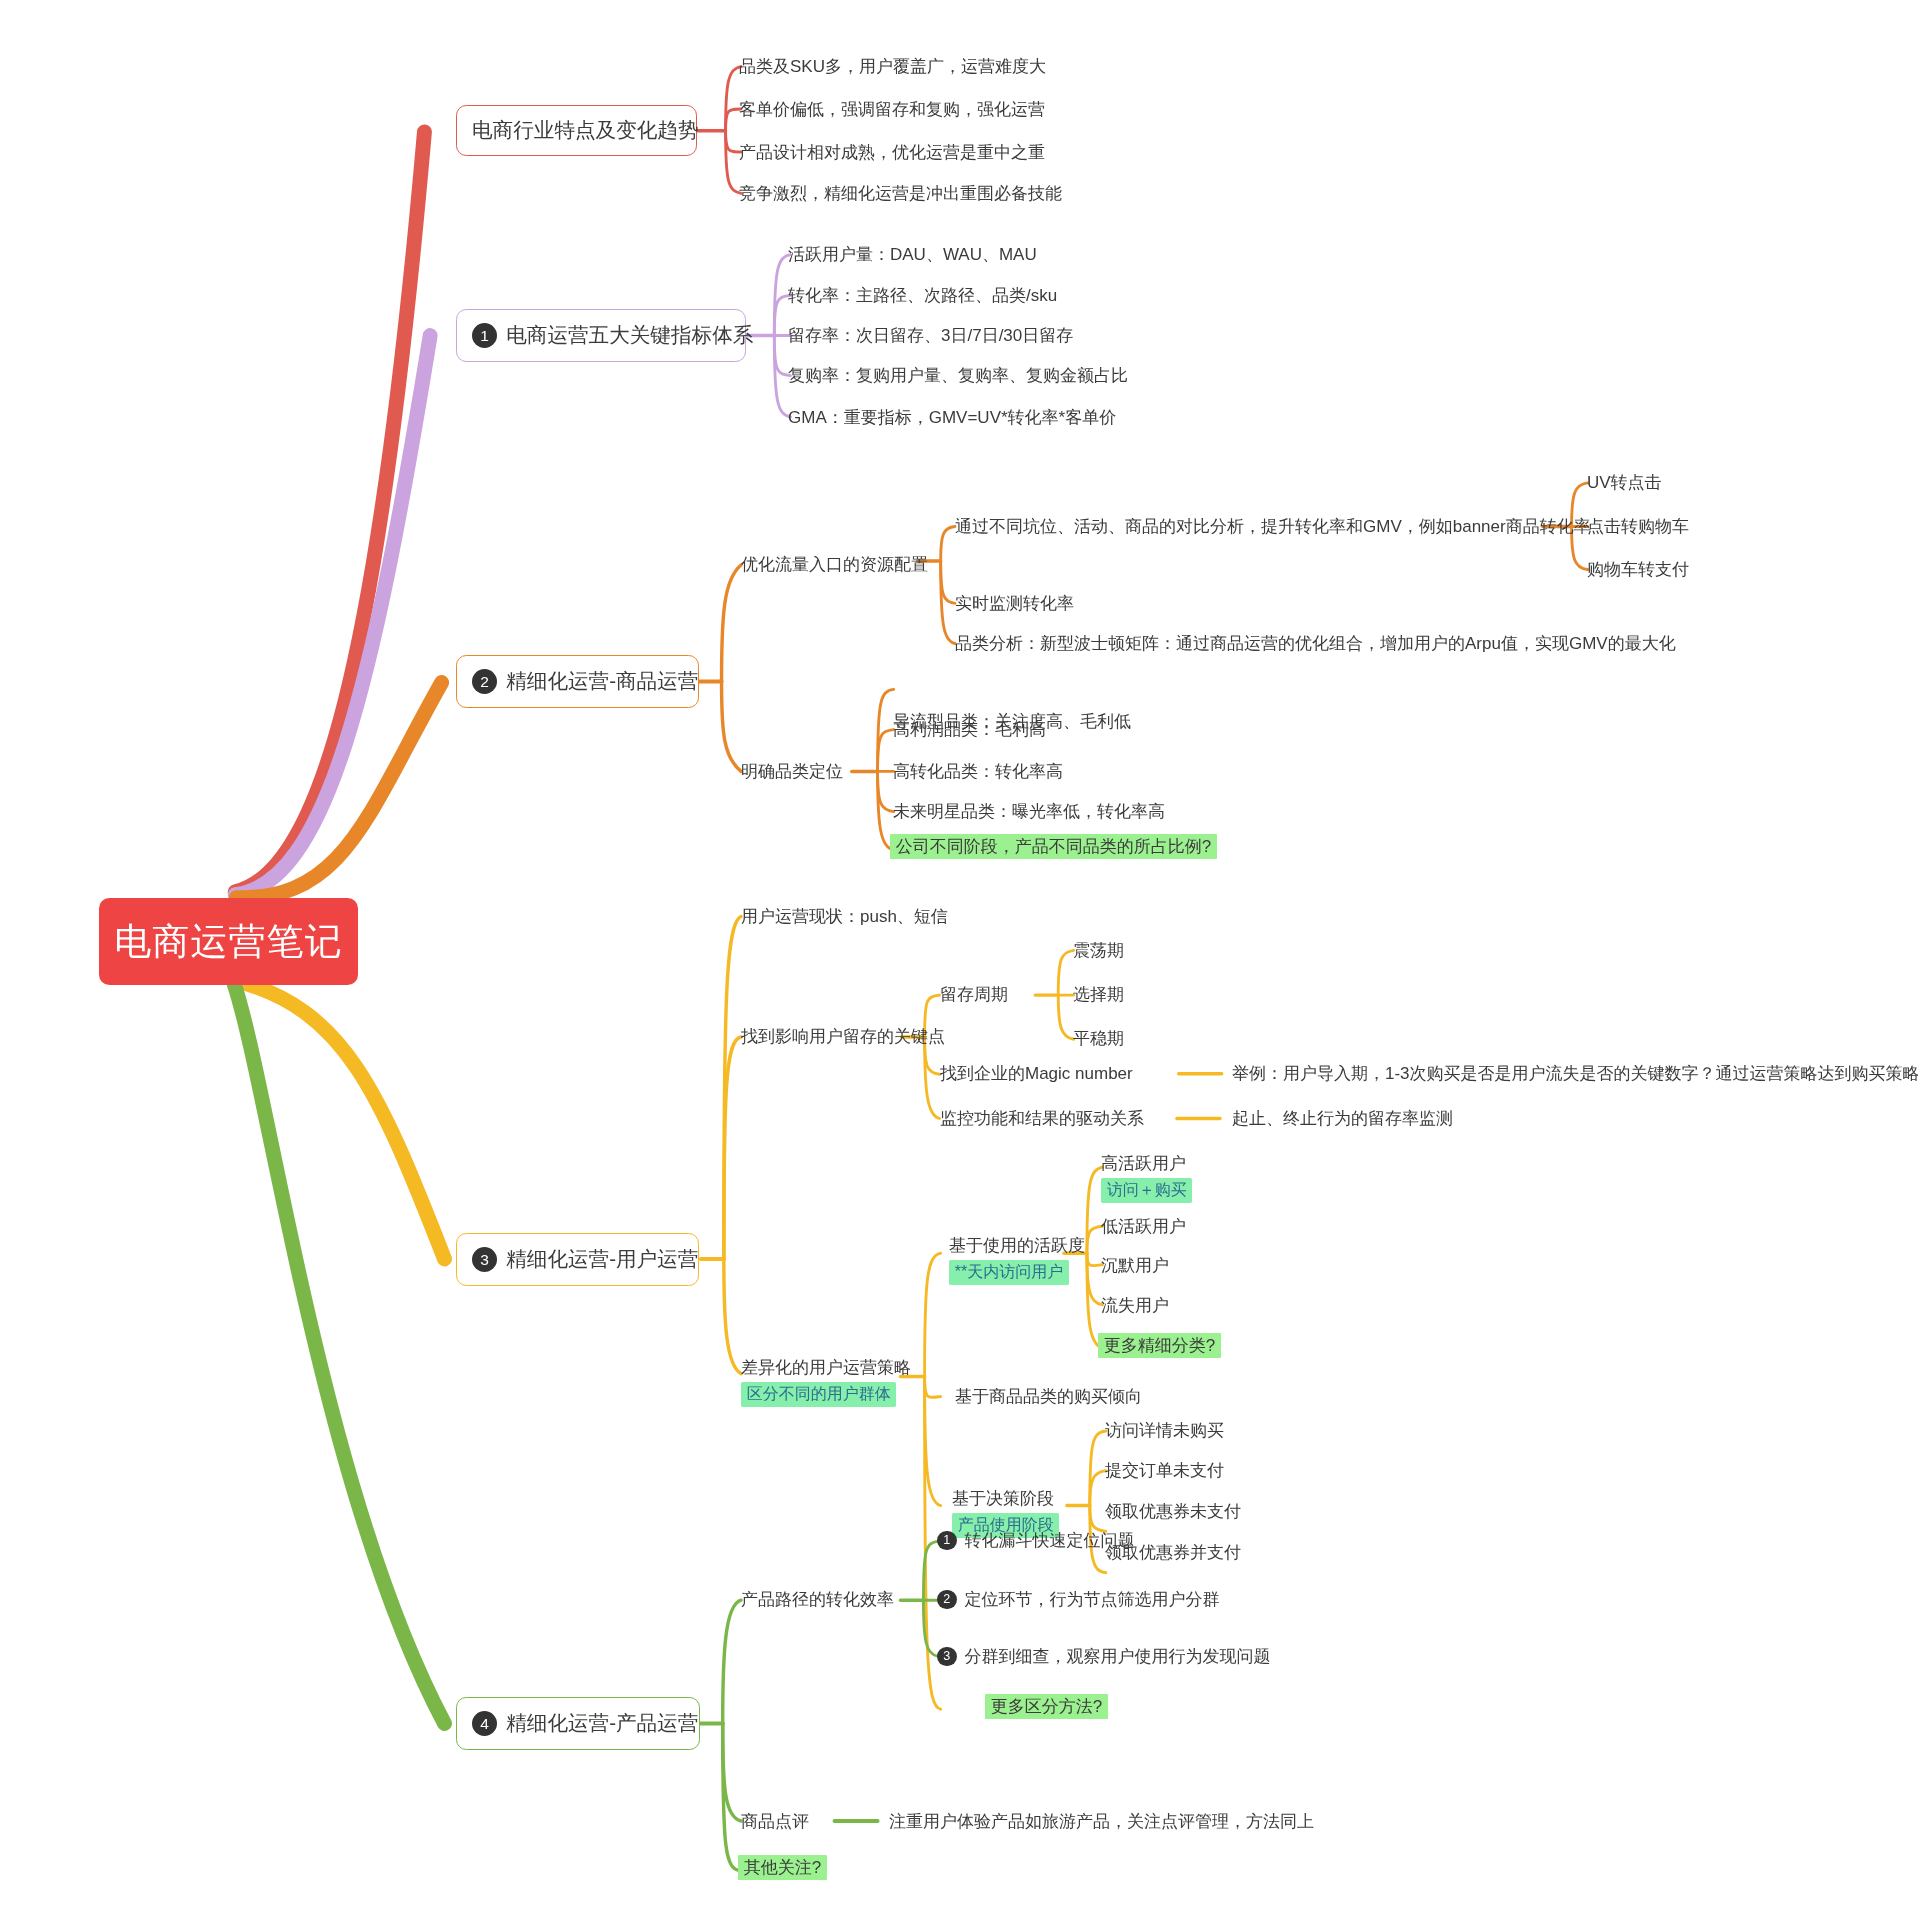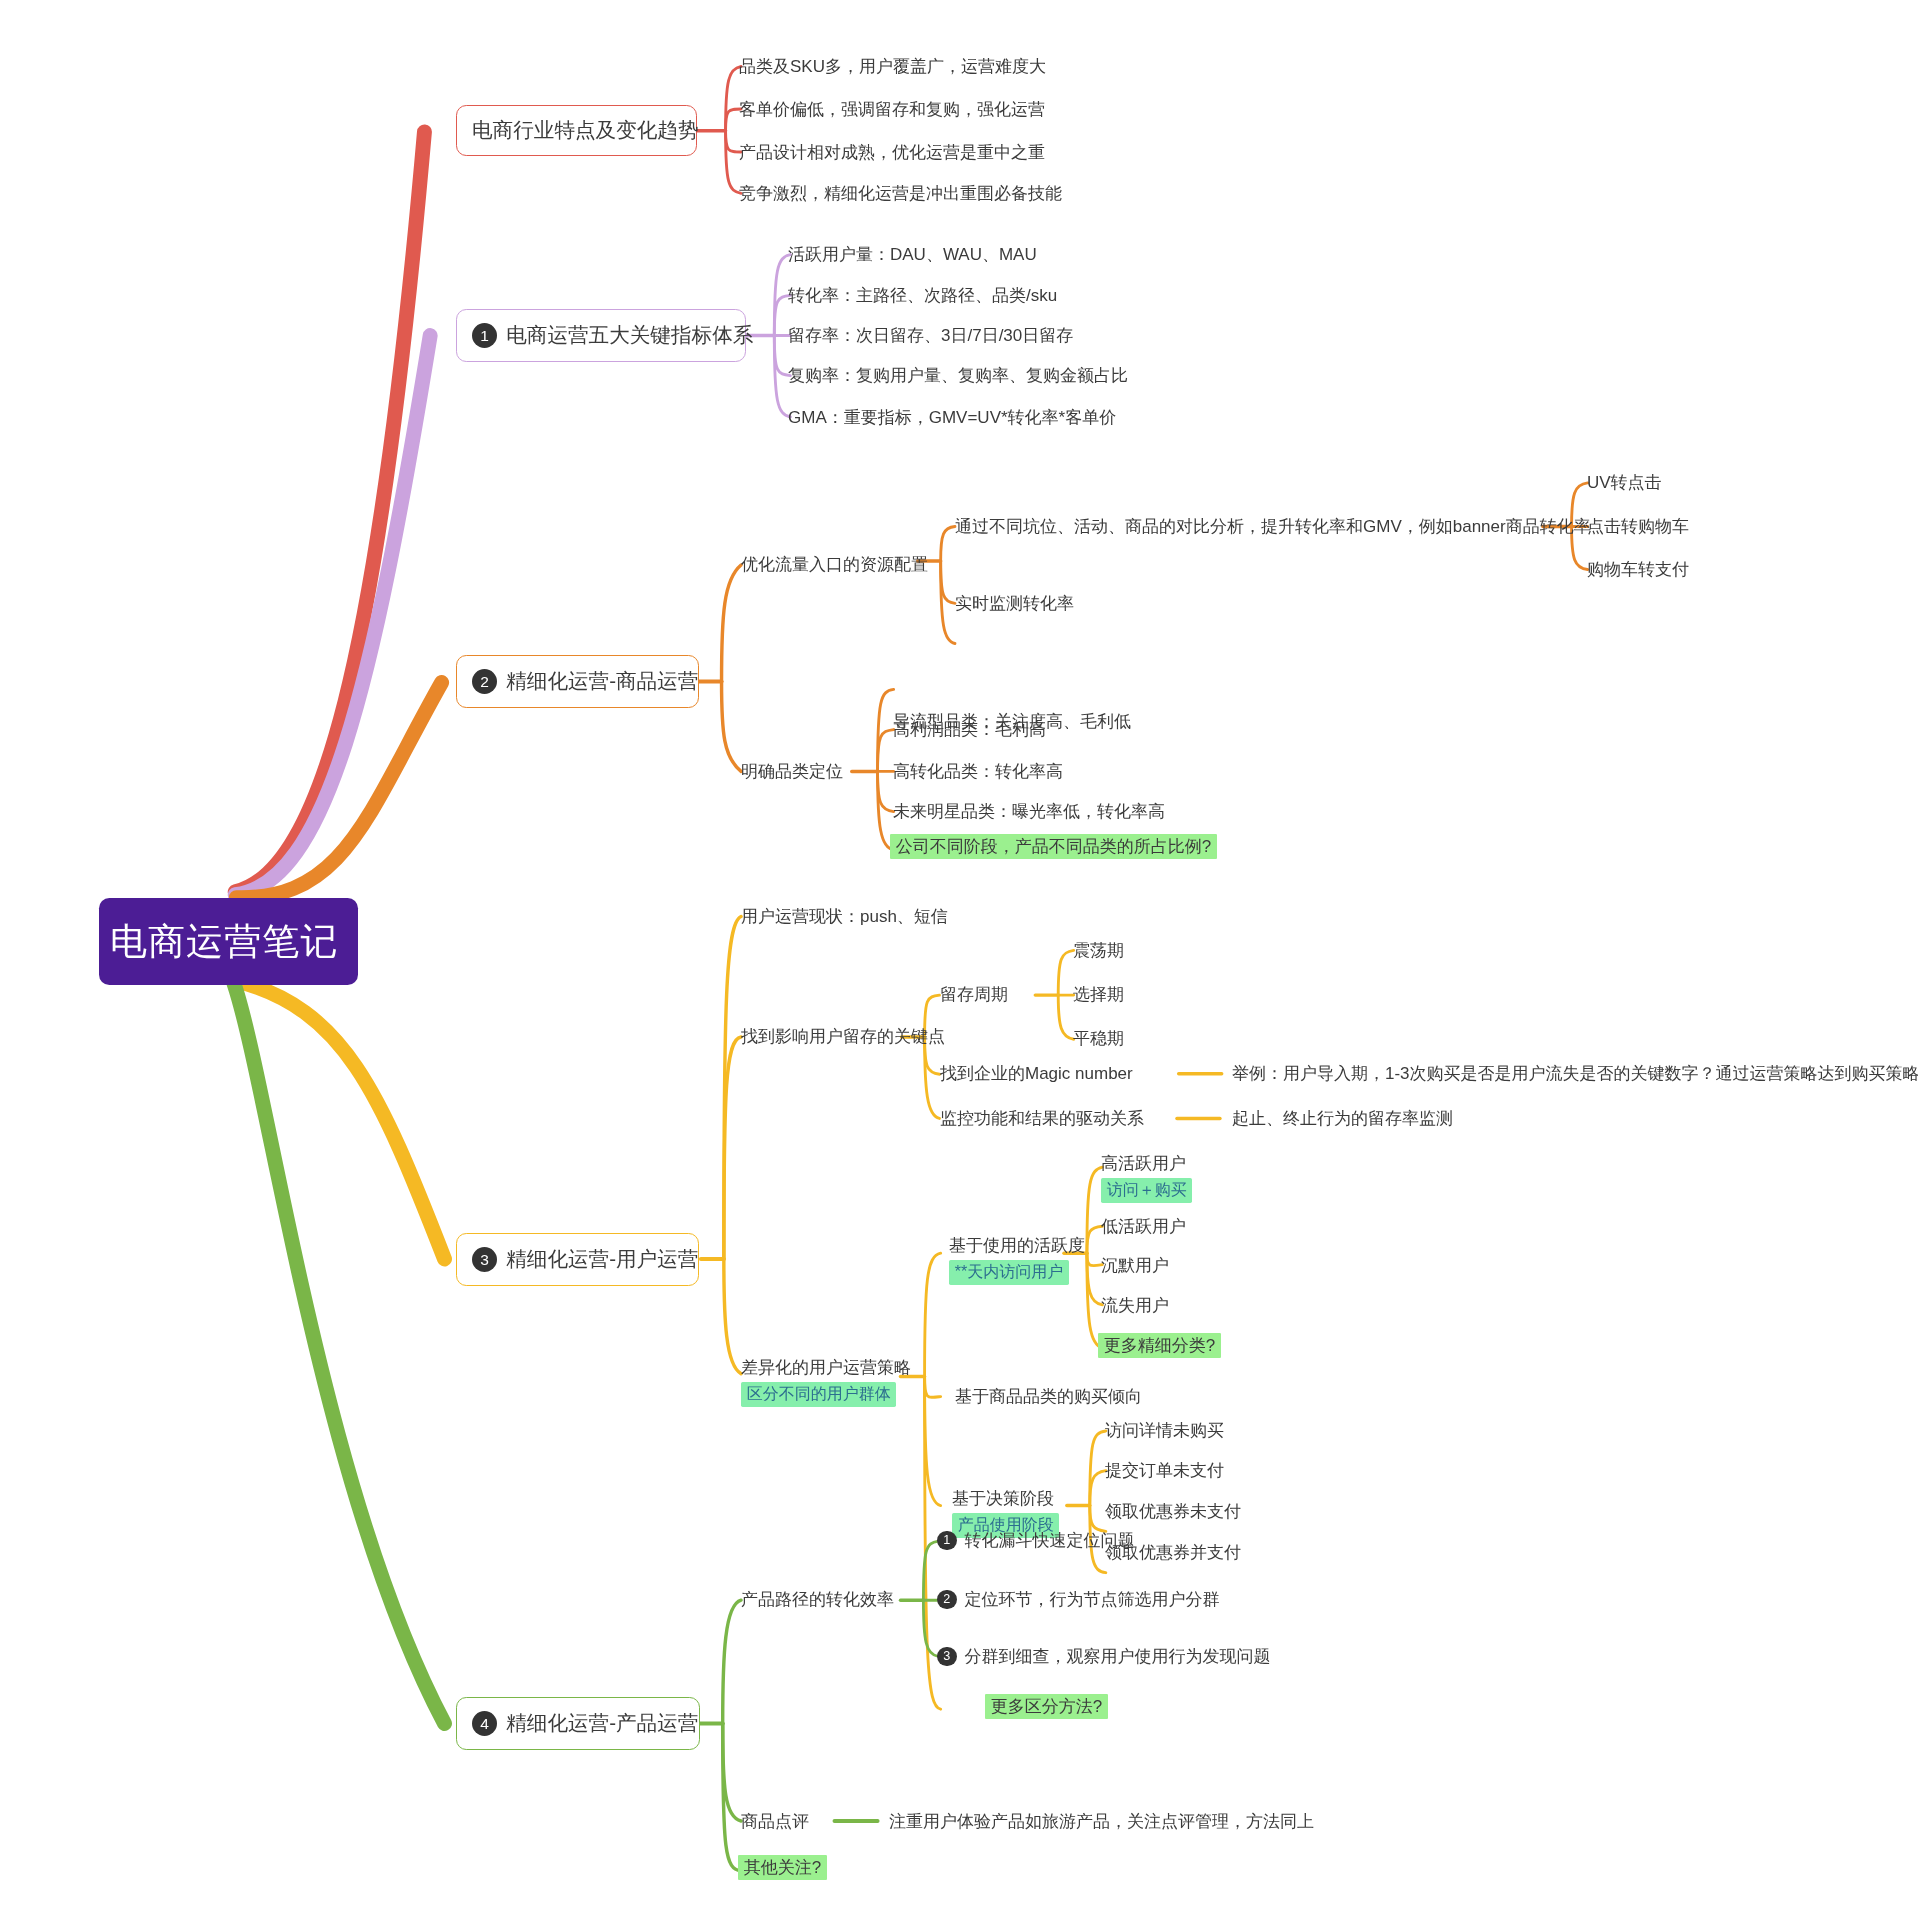--- a/index.html
+++ b/index.html
@@ -2,23 +2,23 @@
 <html style="font-size:9.2px"><head>
 <meta charset="utf-8">
 <style>
   html,body{margin:0;padding:0;background:#ffffff;}
   body{font-family:"Liberation Sans","DejaVu Sans",sans-serif;}
   #canvas{position:relative;width:1918px;height:1926px;background:#fff;overflow:hidden;}
   #wires{position:absolute;left:0;top:0;width:1918px;height:1926px;pointer-events:none;}
 
   
   .root-node{
-    position:absolute;background:#4c1d95;border-radius:10.3px;
+    position:absolute;background:#ef4444;border-radius:10.3px;
     color:#fff;font-size:37px;letter-spacing:1.1px;
-    display:flex;align-items:center;justify-content:flex-end;
+    display:flex;align-items:center;justify-content:center;
     padding:0 19.5px;box-sizing:border-box;white-space:nowrap;
   }
 
   
   .main-node{
     position:absolute;background:#fff;border:1.7px solid #000;border-radius:10.3px;
     display:flex;align-items:center;gap:9.2px;
     padding:5.7px 15px;box-sizing:border-box;white-space:nowrap;
   }
   .main-node .label{font-size:20.6px;color:#3b3b3b;line-height:1;}
@@ -177,20 +177,21 @@
     <span class="badge">2</span>
     <span class="label">精细化运营-商品运营</span>
   </div>
 
   <div class="leaf" style="left:741px;top:554px;">优化流量入口的资源配置</div>
   <div class="leaf" style="left:955px;top:516px;">通过不同坑位、活动、商品的对比分析，提升转化率和GMV，例如banner商品转化率</div>
   <div class="leaf" style="left:1587px;top:472px;">UV转点击</div>
   <div class="leaf" style="left:1587px;top:516px;">点击转购物车</div>
   <div class="leaf" style="left:1587px;top:559px;">购物车转支付</div>
   <div class="leaf" style="left:955px;top:593px;">实时监测转化率</div>
+  <div class="leaf" style="left:955px;top:633px;">品类分析：新型波士顿矩阵：通过商品运营的优化组合，增加用户的Arpu值，实现GMV的最大化</div>
 
   <div class="leaf" style="left:741px;top:761px;">明确品类定位</div>
   <div class="leaf" style="left:893px;top:711px;font-family:Liberation Serif, serif;">导流型品类：关注度高、毛利低</div>
   <div class="leaf" style="left:893px;top:719px;">高利润品类：毛利高</div>
   <div class="leaf" style="left:893px;top:761px;">高转化品类：转化率高</div>
   <div class="leaf" style="left:893px;top:801px;">未来明星品类：曝光率低，转化率高</div>
   <div class="leaf" style="left:890px;top:836px;">
     <span class="hl-green">公司不同阶段，产品不同品类的所占比例?</span>
   </div>
 

